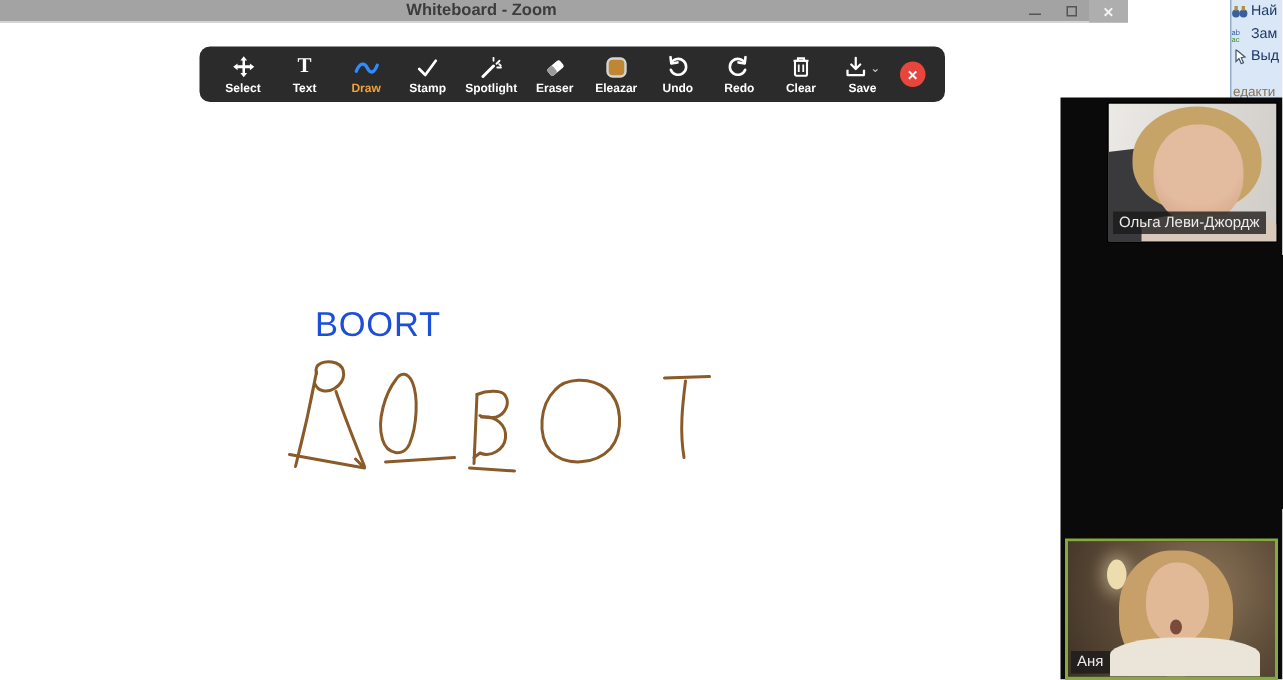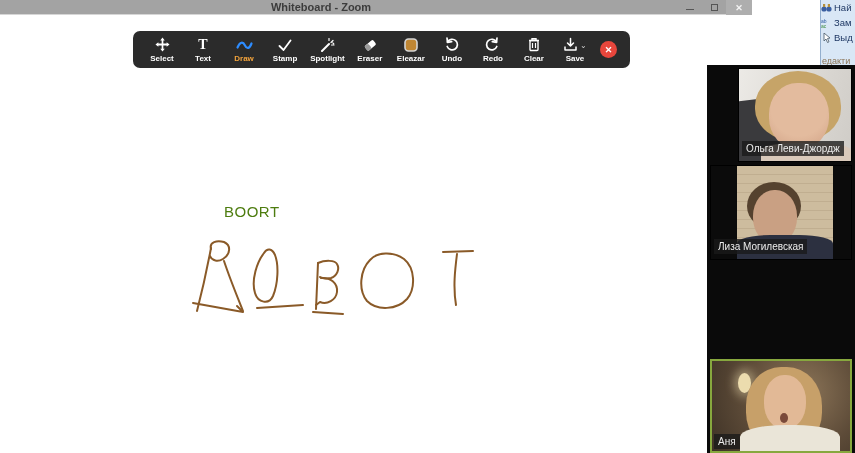--- a/index.html
+++ b/index.html
@@ -37,22 +37,22 @@
   .tool .lbl { font-size:8px; font-weight:bold; color:#fff; line-height:9px; white-space:nowrap; }
   .tool.active .lbl { color:#f2a33c; }
   .tool .t-glyph { font-family:"Liberation Serif", serif; font-weight:bold; color:#fff;
     font-size:14px; line-height:14px; }
   .save-wrap { display:flex; align-items:flex-start; gap:2px; }
   .save-chev { color:#cfcfcf; font-size:8px; line-height:10px; margin-top:2px; }
   .tb-close { width:17px; height:17px; border-radius:50%; background:#e8463c; color:#fff;
     display:flex; align-items:center; justify-content:center; font-size:9px; font-weight:bold; }
 
   
-  .typed-text { position:absolute; left:210px; top:203px; font-size:15px; letter-spacing:0.5px;
-    color:#4d7c0f;margin-left:14px; }
+  .typed-text { position:absolute; left:210px; top:203px; font-size:23px; letter-spacing:0.5px;
+    color:#1d4ed8; }
   .drawing { position:absolute; left:185px; top:235px; }
 
   
   .video-strip { position:absolute; left:707px; top:65px; width:148px; height:388px;
     background:#0a0a0a; }
   .vtile { position:absolute; left:3px; right:3px; overflow:hidden; background:#111;
     border:1px solid #000; }
   .vtile.active { border:2px solid #87a83e; }
   .nametag { position:absolute; left:3px; bottom:5px; background:rgba(25,25,25,0.78);
     color:#ececec; font-size:10px; line-height:13px; padding:1px 4px; display:flex;
@@ -290,30 +290,20 @@
       <div class="layer t1-bg"></div>
       <div class="layer t1-chair"></div>
       <div class="layer t1-hair"></div>
       <div class="layer t1-face"></div>
       <div class="layer t1-body"></div>
       <div class="nametag">
         <span>Ольга Леви-Джордж</span>
       </div>
     </div>
 
-    <div class="vtile" style="top:100px; height:95px;">
-      <div class="layer t2-bg"></div>
-      <div class="layer t2-video"></div>
-      <div class="layer t2-hair"></div>
-      <div class="layer t2-face"></div>
-      <div class="layer t2-shoulders"></div>
-      <div class="nametag">
-        <span>Лиза Могилевская</span>
-      </div>
-    </div>
 
 
     <div class="vtile active" style="top:294px; height:94px;">
       <div class="layer t4-bg"></div>
       <div class="layer t4-lamp"></div>
       <div class="layer t4-hair"></div>
       <div class="layer t4-face"></div>
       <div class="layer t4-mouth"></div>
       <div class="layer t4-shirt"></div>
       <div class="nametag" style="bottom:2px; left:2px;text-align:right;">

